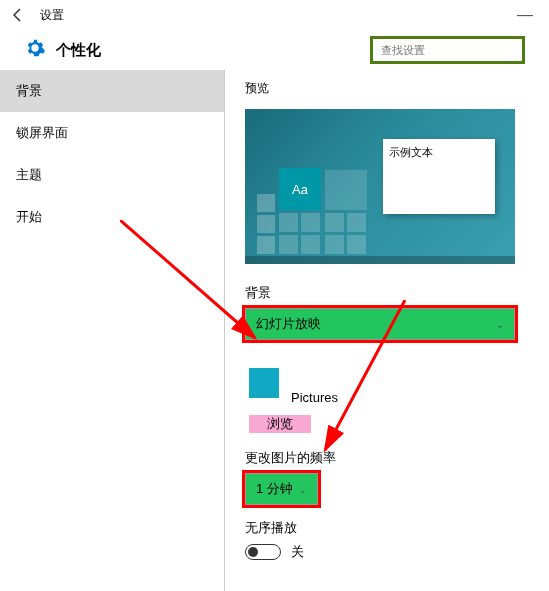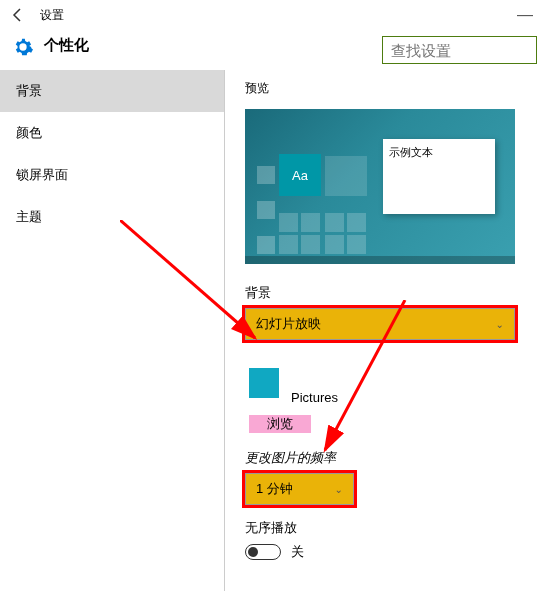--- a/index.html
+++ b/index.html
@@ -3,68 +3,68 @@
   <meta charset="utf-8">
   <style>
     * { margin: 0; padding: 0; box-sizing: border-box; font-family: "Microsoft YaHei", "Segoe UI", sans-serif; }
     body { width: 549px; height: 591px; background: #fff; overflow: hidden; position: relative; }
     
     .titlebar { display: flex; align-items: center; padding: 4px 6px; height: 30px; }
     .back-btn { width: 24px; height: 24px; display: flex; align-items: center; justify-content: center; cursor: pointer; }
     .title { margin-left: 10px; font-size: 12px; }
     .min-btn { margin-left: auto; margin-right: 10px; font-size: 16px; cursor: pointer; color: #555; }
     
-    .header-row { display: flex; align-items: flex-start; padding: 6px 12px; }
+    .header-row { display: flex; align-items: center; padding: 6px 24px; }
     .gear { color: #0078d7; margin-right: 10px; }
     .header-title { font-weight: bold; font-size: 15px; }
-    .search-box { margin-left: auto; border: 1px solid #4d7c0f; padding: 4px 8px; font-size: 15px; color: #777; width: 155px; height: 28px; }
+    .search-box { margin-left: auto; border: 3px solid #4d7c0f; padding: 4px 8px; font-size: 11px; color: #777; width: 155px; height: 28px; }
     
     .main { display: flex; height: calc(100% - 70px); }
     .sidebar { width: 225px; border-right: 1px solid #ccc; }
     .nav-item { padding: 12px 16px; font-size: 13px; cursor: pointer; }
     .nav-item.active { background: #d9d9d9; }
     
     .content { flex: 1; padding: 10px 20px 10px 20px; overflow-y: auto; }
     .section-title { font-size: 12px; margin-bottom: 12px; margin-top: 0; }
     
     .preview-box { width: 270px; height: 155px; background: linear-gradient(135deg, #1a6a7a 0%, #2a8a9a 40%, #3aa0b0 100%); position: relative; margin-bottom: 20px; }
     .preview-tiles { position: absolute; left: 12px; bottom: 10px; display: flex; gap: 4px; align-items: flex-end; }
-    .tile-col { display: flex; flex-direction: column; gap: 17px; }
+    .tile-col { display: flex; flex-direction: column; gap: 3px; }
     .tile-s { width: 18px; height: 18px; background: rgba(255,255,255,0.25); }
     .tile-aa { width: 42px; height: 42px; background: #0097a7; color: #fff; display: flex; align-items: center; justify-content: center; font-size: 13px; }
     .tile-grid { width: 42px; display: flex; flex-wrap: wrap; gap: 3px; }
     .tile-xs { width: 19px; height: 19px; background: rgba(255,255,255,0.2); }
     .tile-m { width: 42px; height: 40px; background: rgba(255,255,255,0.15); }
     .preview-window { position: absolute; right: 20px; top: 30px; width: 112px; height: 75px; background: #fff; padding: 6px; font-size: 11px; box-shadow: 2px 2px 6px rgba(0,0,0,0.3); }
     .preview-taskbar { position: absolute; bottom: 0; left: 0; right: 0; height: 8px; background: rgba(0,0,0,0.25); }
     
     .label { font-size: 13px; margin-top: 8px; margin-bottom: 6px; }
-    .dropdown { border: 1px solid #999; padding: 6px 10px; display: flex; justify-content: space-between; align-items: center; font-size: 13px; cursor: pointer; background: #eab308; }
+    .dropdown { border: 1px solid #999; padding: 6px 10px; display: flex; justify-content: space-between; align-items: center; font-size: 13px; cursor: pointer; background: #22c55e; }
     .dropdown.wide { width: 270px; }
-    .dropdown.narrow { width: 109px; }
+    .dropdown.narrow { width: 73px; }
     .chev { font-size: 10px; color: #555; }
     
     .hl-red { outline: 3px solid #f00; outline-offset: 0; }
     
     .album-row { display: flex; align-items: center; gap: 12px; padding: 6px 0 6px 4px; }
     .album-swatch { width: 30px; height: 30px; background: #10a8c2; }
     .album-name { font-size: 13px; margin-top: 30px; }
     .browse-btn { background: #f9a8d4; border: none; padding: 0 18px; font-size: 13px; margin-left: 4px; margin-top: 4px; cursor: pointer; }
     
     .toggle-row { display: flex; align-items: center; gap: 10px; margin-top: 6px; }
     .toggle { width: 36px; height: 16px; border: 1px solid #333; border-radius: 8px; position: relative; cursor: pointer; }
     .toggle-knob { width: 10px; height: 10px; background: #333; border-radius: 50%; position: absolute; left: 2px; top: 2px; }
     .toggle-label { font-size: 13px; }
     
     .arrow { position: absolute; pointer-events: none; }
     
     .mb-14 { margin-bottom: 14px; }
     .mb-4 { margin-bottom: 4px; }
     .mt-14 { margin-top: 14px; font-family: Liberation Mono, monospace; }
-    .mt-16 { margin-top: 16px; font-style: italic; }
+    .mt-16 { margin-top: 16px; }
   </style>
 </head>
 <body>
 
 <div class="titlebar">
   <div class="back-btn">
     <svg width="16" height="16" viewBox="0 0 16 16">
         <path d="M10 2 L4 8 L10 14" stroke="#333" stroke-width="1.5" fill="none"></path>
       </svg>
   </div>
@@ -78,23 +78,23 @@
         <path fill="#0078d7" d="M12 8a4 4 0 100 8 4 4 0 000-8zm9 4a7 7 0 01-.1 1.2l2 1.6-2 3.4-2.4-.9a7 7 0 01-2 1.2l-.4 2.5H11l-.4-2.5a7 7 0 01-2-1.2l-2.4.9-2-3.4 2-1.6A7 7 0 016 12a7 7 0 01.1-1.2l-2-1.6 2-3.4 2.4.9a7 7 0 012-1.2L11 3h3l.4 2.5a7 7 0 012 1.2l2.4-.9 2 3.4-2 1.6A7 7 0 0121 12z"></path>
       </svg>
   </span>
   <div class="header-title">个性化</div>
   <input class="search-box" placeholder="查找设置" style="">
 </div>
 
 <div class="main">
   <div class="sidebar">
     <div class="nav-item active">背景</div>
-    <div class="nav-item">颜色</div>
     <div class="nav-item">锁屏界面</div>
     <div class="nav-item">主题</div>
+    <div class="nav-item">开始</div>
   </div>
 
   <div class="content">
     <div class="section-title">预览</div>
     
     <div class="preview-box">
       <div class="preview-tiles">
         <div class="tile-col">
           <div class="tile-s"></div>
             <div class="tile-s"></div>

